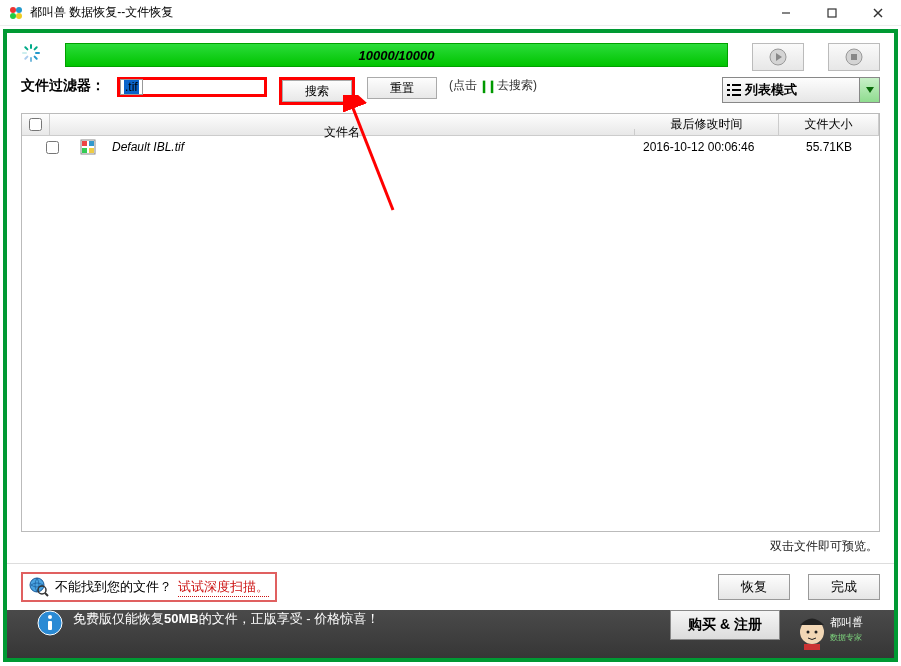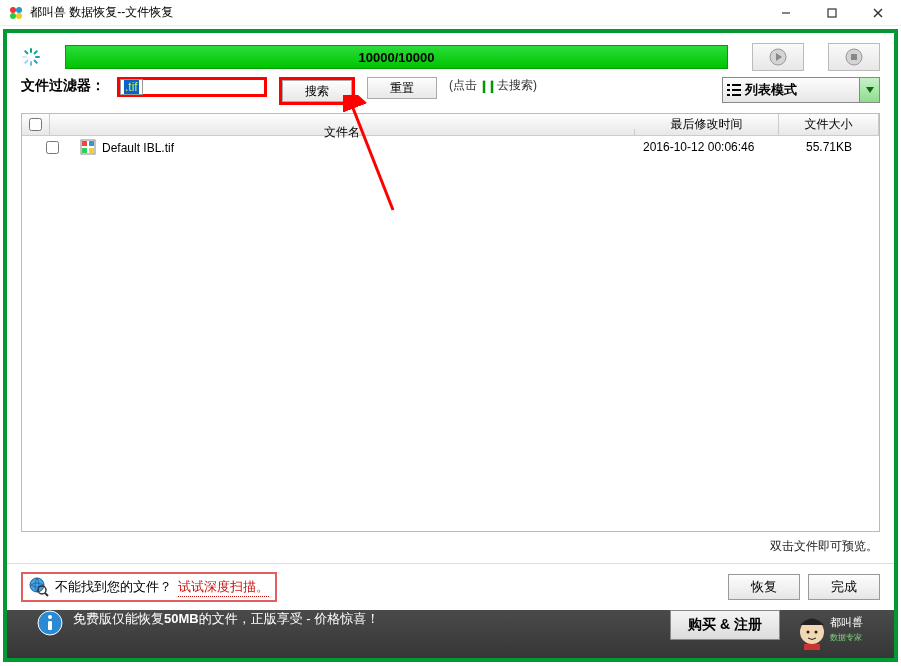--- a/index.html
+++ b/index.html
@@ -33,22 +33,23 @@
     height: 633px;
     display: flex; flex-direction: column;
     position: relative;
   }
   .top-area {
     flex: 0 0 auto;
     padding: 10px 14px 8px 14px;
     border-bottom: 0;
   }
   .progress-row {
-    display: flex; align-items: center; gap: 24px;
+    display: flex; align-items: flex-start; gap: 24px;
     margin-bottom: 6px;
+    font-style: italic;
   }
   .spinner-icon {
     width: 20px; height: 20px;
     flex: 0 0 auto;
   }
   .progress-bar {
     flex: 1;
     height: 24px;
     background: linear-gradient(to bottom, #2bdc3b, #00c400);
     border: 1px solid #00a000;
@@ -81,21 +82,21 @@
     width: 100%;
     height: 20px;
     border: 1px solid #999;
     padding: 0 3px;
     font-size: 12px;
     background: #fff;
     outline: none;
   }
   .filter-input .sel {
     background: #0a63c9;
-    color: #bef264;
+    color: #000000;
     padding: 0 1px;
     margin-top: 22px;
   }
   .btn-search-wrap {
     border: 3px solid #ff0000;
     padding: 0;
   }
   .small-btn {
     width: 70px; height: 22px;
     background: linear-gradient(to bottom, #fdfdfd, #e8e8e8);
@@ -156,37 +157,38 @@
   .th-name { flex: 1; margin-top: 15px; }
   .th-time { width: 144px; }
   .th-size { width: 100px; border-right: none; text-align: center; }
   .table-body { flex: 1; overflow-y: auto; }
   .row {
     display: flex; align-items: center;
     height: 22px; padding-left: 0;
     font-size: 12px;
   }
   .row .cell-check { width: 28px; display: flex; align-items: center; justify-content: center; padding-left: 30px;}
-  .row .cell-name { flex: 1; display: flex; align-items: flex-end; gap: 6px; padding-left: 28px;}
+  .row .cell-name { flex: 1; display: flex; align-items: center; gap: 16px; padding-left: 28px; font-style: italic;}
   .row .cell-time { width: 144px; text-align: left; padding-left: 8px;}
   .row .cell-size { width: 100px; text-align: center; }
   .file-icon {
     width: 16px; height: 16px; display: inline-flex;
   }
 
   .hint-preview {
     text-align: right;
     font-size: 12px;
     padding: 6px 16px 8px 12px;
     color: #222;
   }
 
   .bottom-bar {
     display: flex; align-items: center;
     padding: 8px 14px;
+    gap: 10px;
     border-top: 1px solid #ddd;
   }
   .deep-scan {
     border: 2px solid #e06060;
     padding: 3px 6px;
     display: flex; align-items: center; gap: 6px;
     font-size: 13px;
   }
   .deep-scan-link {
     color: #cc1111;

